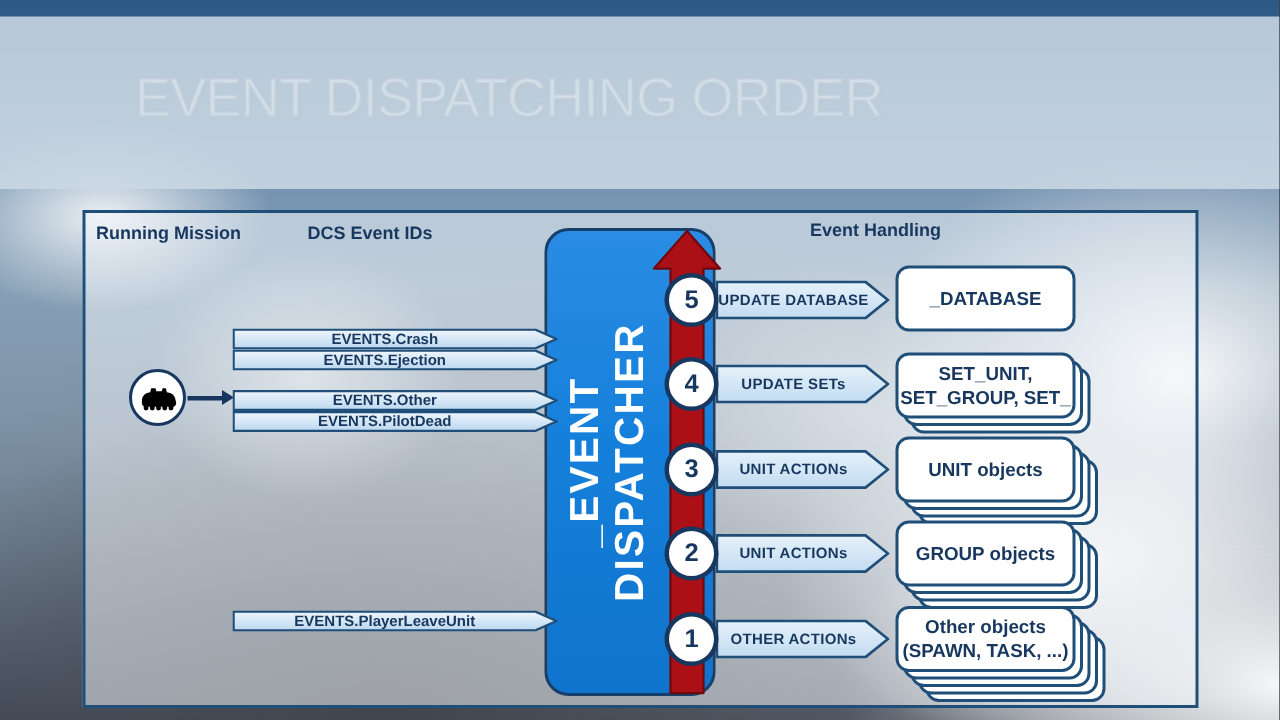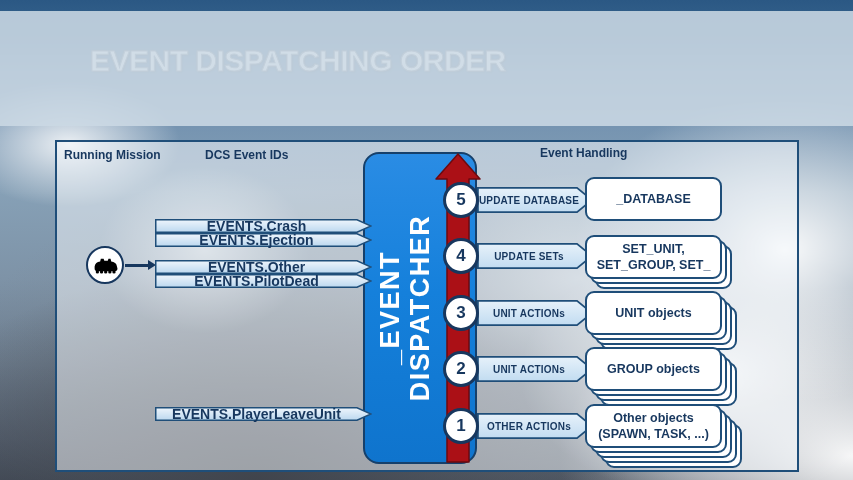--- a/index.html
+++ b/index.html
@@ -22,21 +22,21 @@
       radial-gradient(ellipse 620px 320px at 48% 78%, rgba(118,124,132,.6), rgba(118,124,132,0) 72%),
       linear-gradient(180deg,#2b5884 0%,#3a6790 9%,#55799f 14%,#7392b0 24%,#86a0b6 40%,#7e93a7 58%,#6c7c8d 76%,#545f6e 92%,#454e5b 100%);
   }
   
   .title-band {
     position:absolute; left:0; top:11px; width:853px; height:115px; z-index:1;
     background:rgba(203,216,228,.88);
   }
   .slide-title {
     position:absolute; left:90px; top:44px;
-    font-size:30px; font-weight:bold; letter-spacing:-.5px; color:#ffffff;
+    font-size:36px; font-weight:normal; letter-spacing:-.5px; color:#ffffff;
     -webkit-text-stroke:1px #8a93a0;
     text-shadow:0 0 2px rgba(96,103,114,.9),1px 1px 2px rgba(80,88,100,.8),-1px -1px 1px rgba(96,103,114,.6);
     white-space:nowrap;
   }
   
   .panel {
     position:absolute; left:55px; top:140px; width:744px; height:332px; z-index:2;
     background:rgba(244,248,251,.52); border:2px solid #1f4e79;
   }
   .hdr {
@@ -64,32 +64,32 @@
     background:#ffffff; border:3px solid #17375e; border-radius:50%;
     display:flex; align-items:center; justify-content:center;
     font-size:17px; font-weight:bold; color:#17375e;
   }
   
   .event-arrow { position:absolute; left:155px; width:217px; height:14px; z-index:5; }
   .event-arrow svg { position:absolute; inset:0; }
   .event-arrow .lbl {
     position:absolute; inset:0; padding-right:14px;
     display:flex; align-items:center; justify-content:center;
-    font-size:14px; font-weight:bold; color:#17375e; white-space:nowrap;
+    font-size:10px; font-weight:bold; color:#17375e; white-space:nowrap;
   }
   
   .action-arrow { position:absolute; left:477px; width:116px; height:26px; z-index:4; }
   .action-arrow svg { position:absolute; inset:0; }
   .action-arrow .lbl {
     position:absolute; inset:0; padding-right:12px;
     display:flex; align-items:center; justify-content:center;
     font-size:10px; font-weight:bold; color:#17375e; letter-spacing:.2px; white-space:nowrap;text-align:right;
   }
   
-  .handler { position:absolute; left:585px; width:137px; height:44px; z-index:5; }
+  .handler { position:absolute; left:597px; width:120px; height:44px; z-index:5; }
   .handler .layer, .handler .main {
     position:absolute; inset:0; background:#ffffff;
     border:2px solid #1f4e79; border-radius:9px;
   }
   .handler .l1 { transform:translate(5px,5px); }
   .handler .l2 { transform:translate(10px,10px); }
   .handler .l3 { transform:translate(15px,15px); }
   .handler .l4 { transform:translate(20px,20px); }
   .handler .main {
     display:flex; flex-direction:column; align-items:center; justify-content:center;

